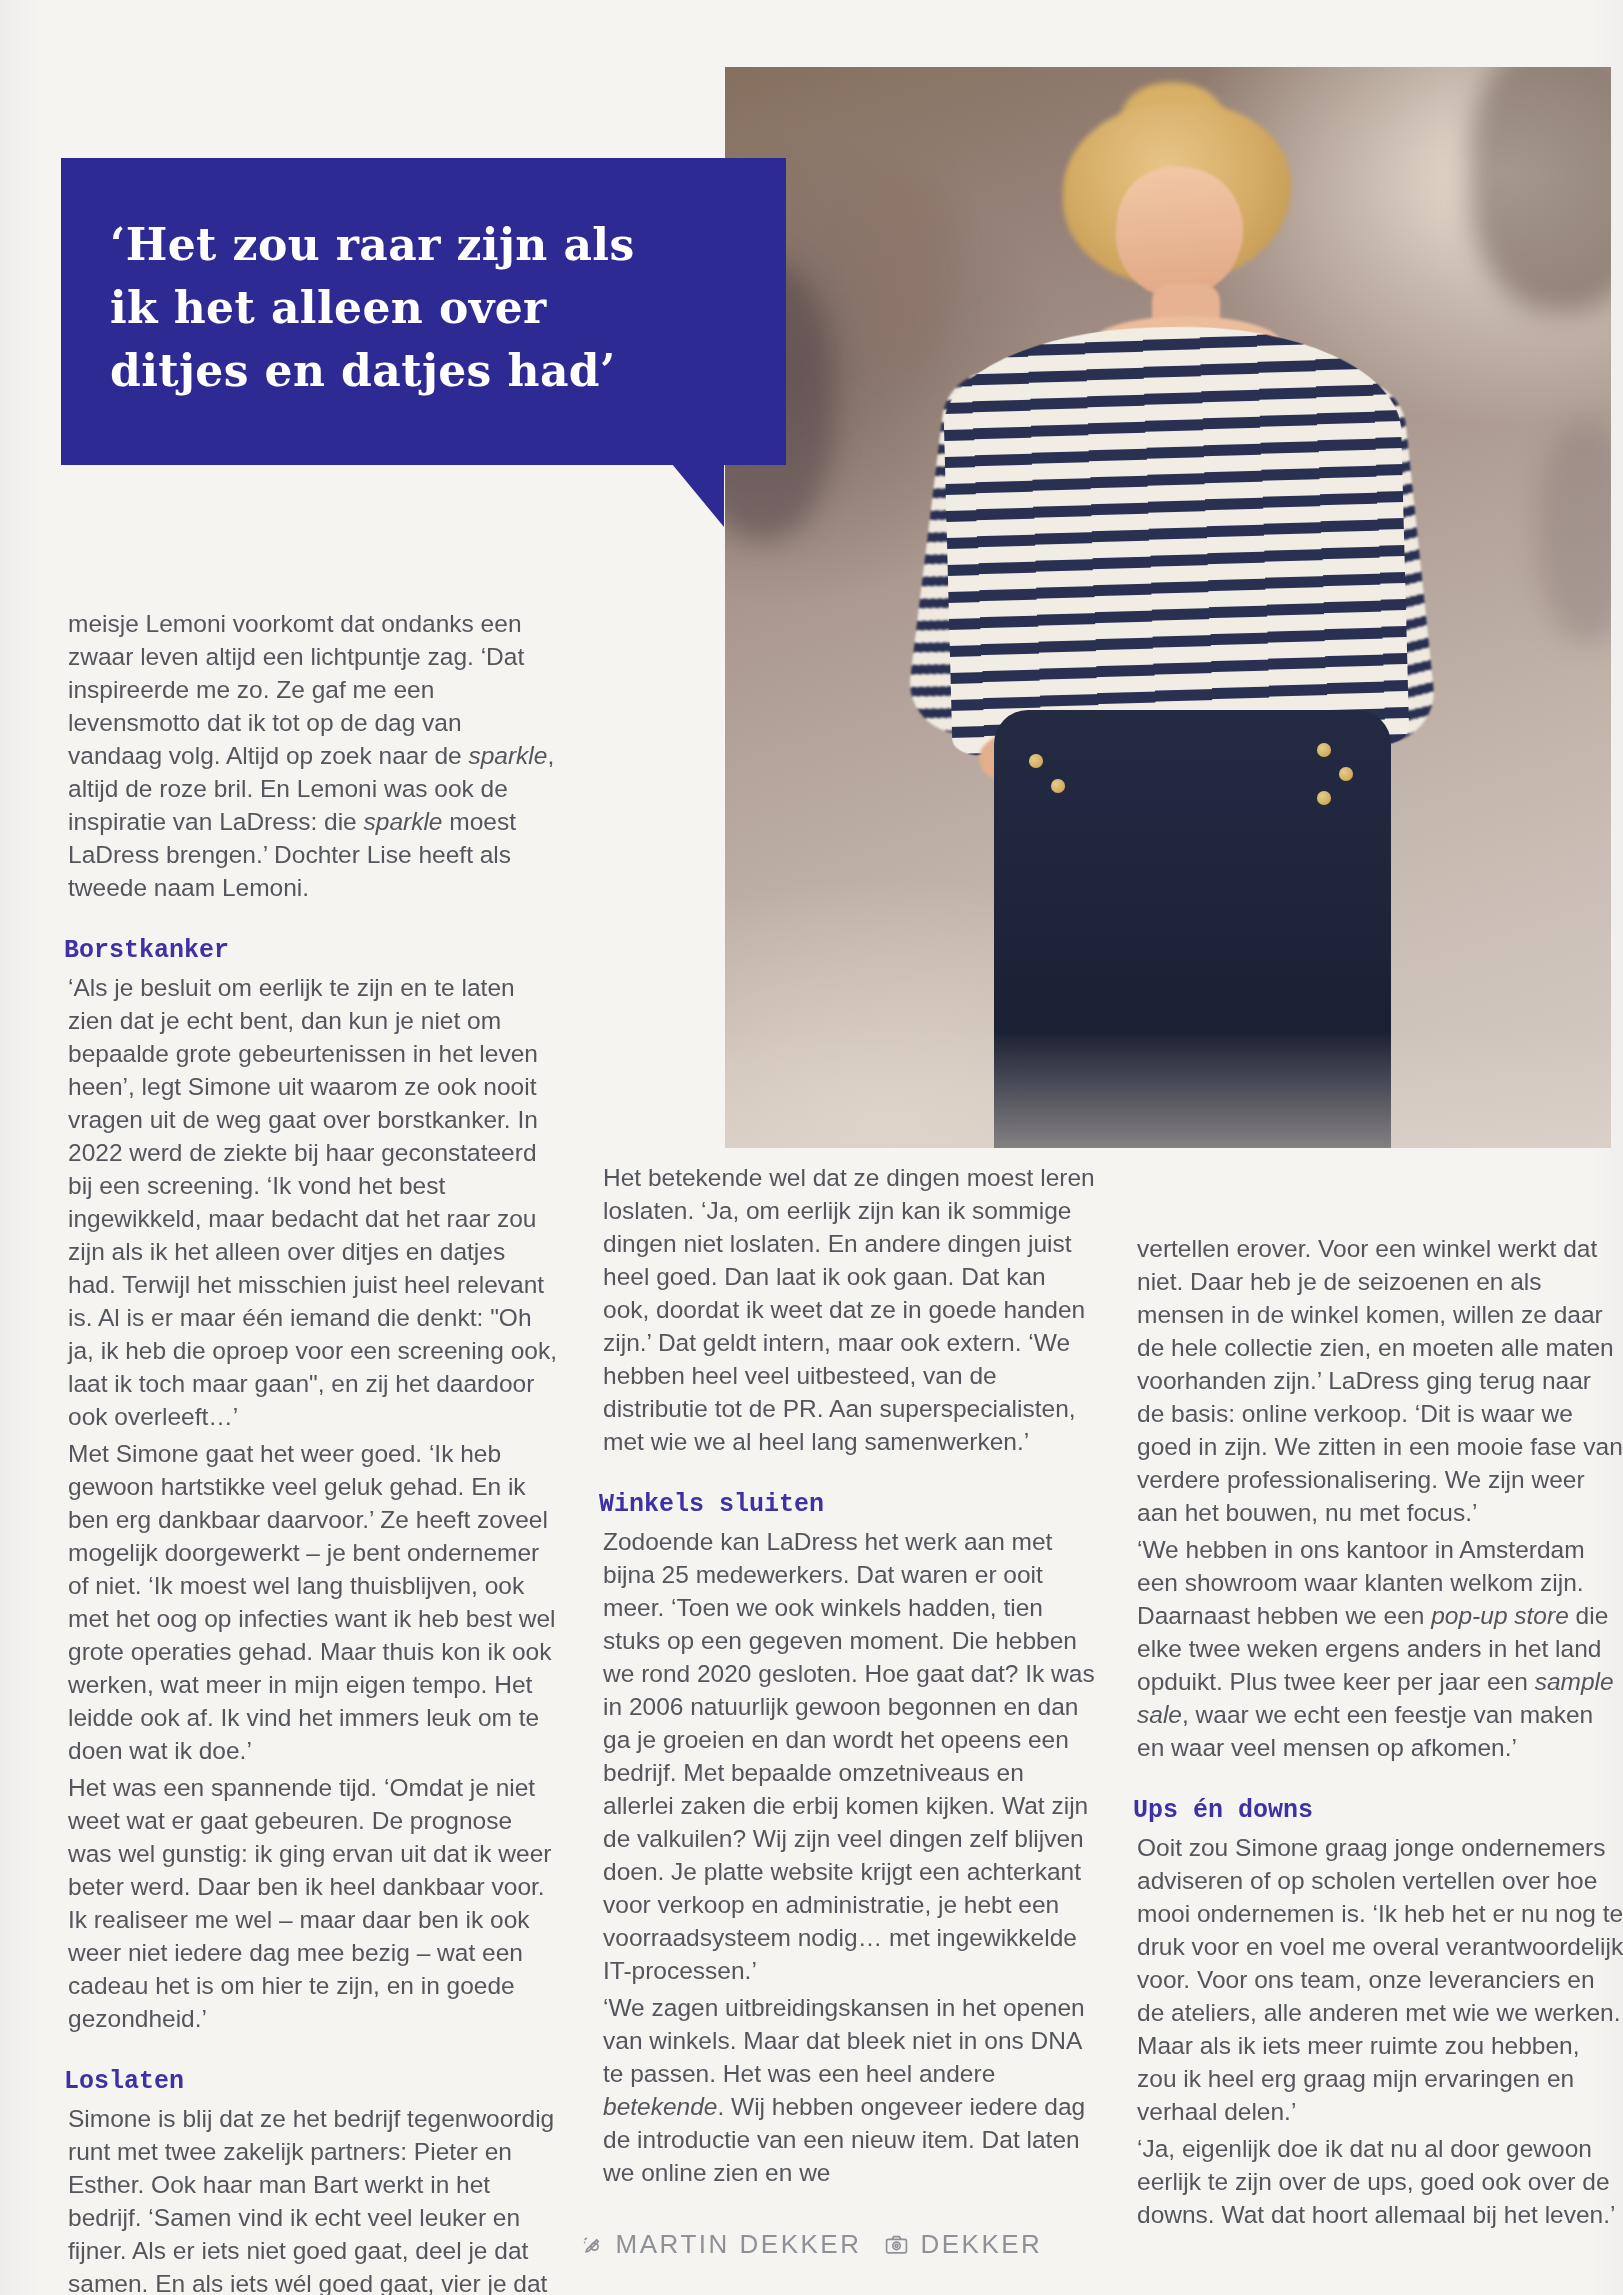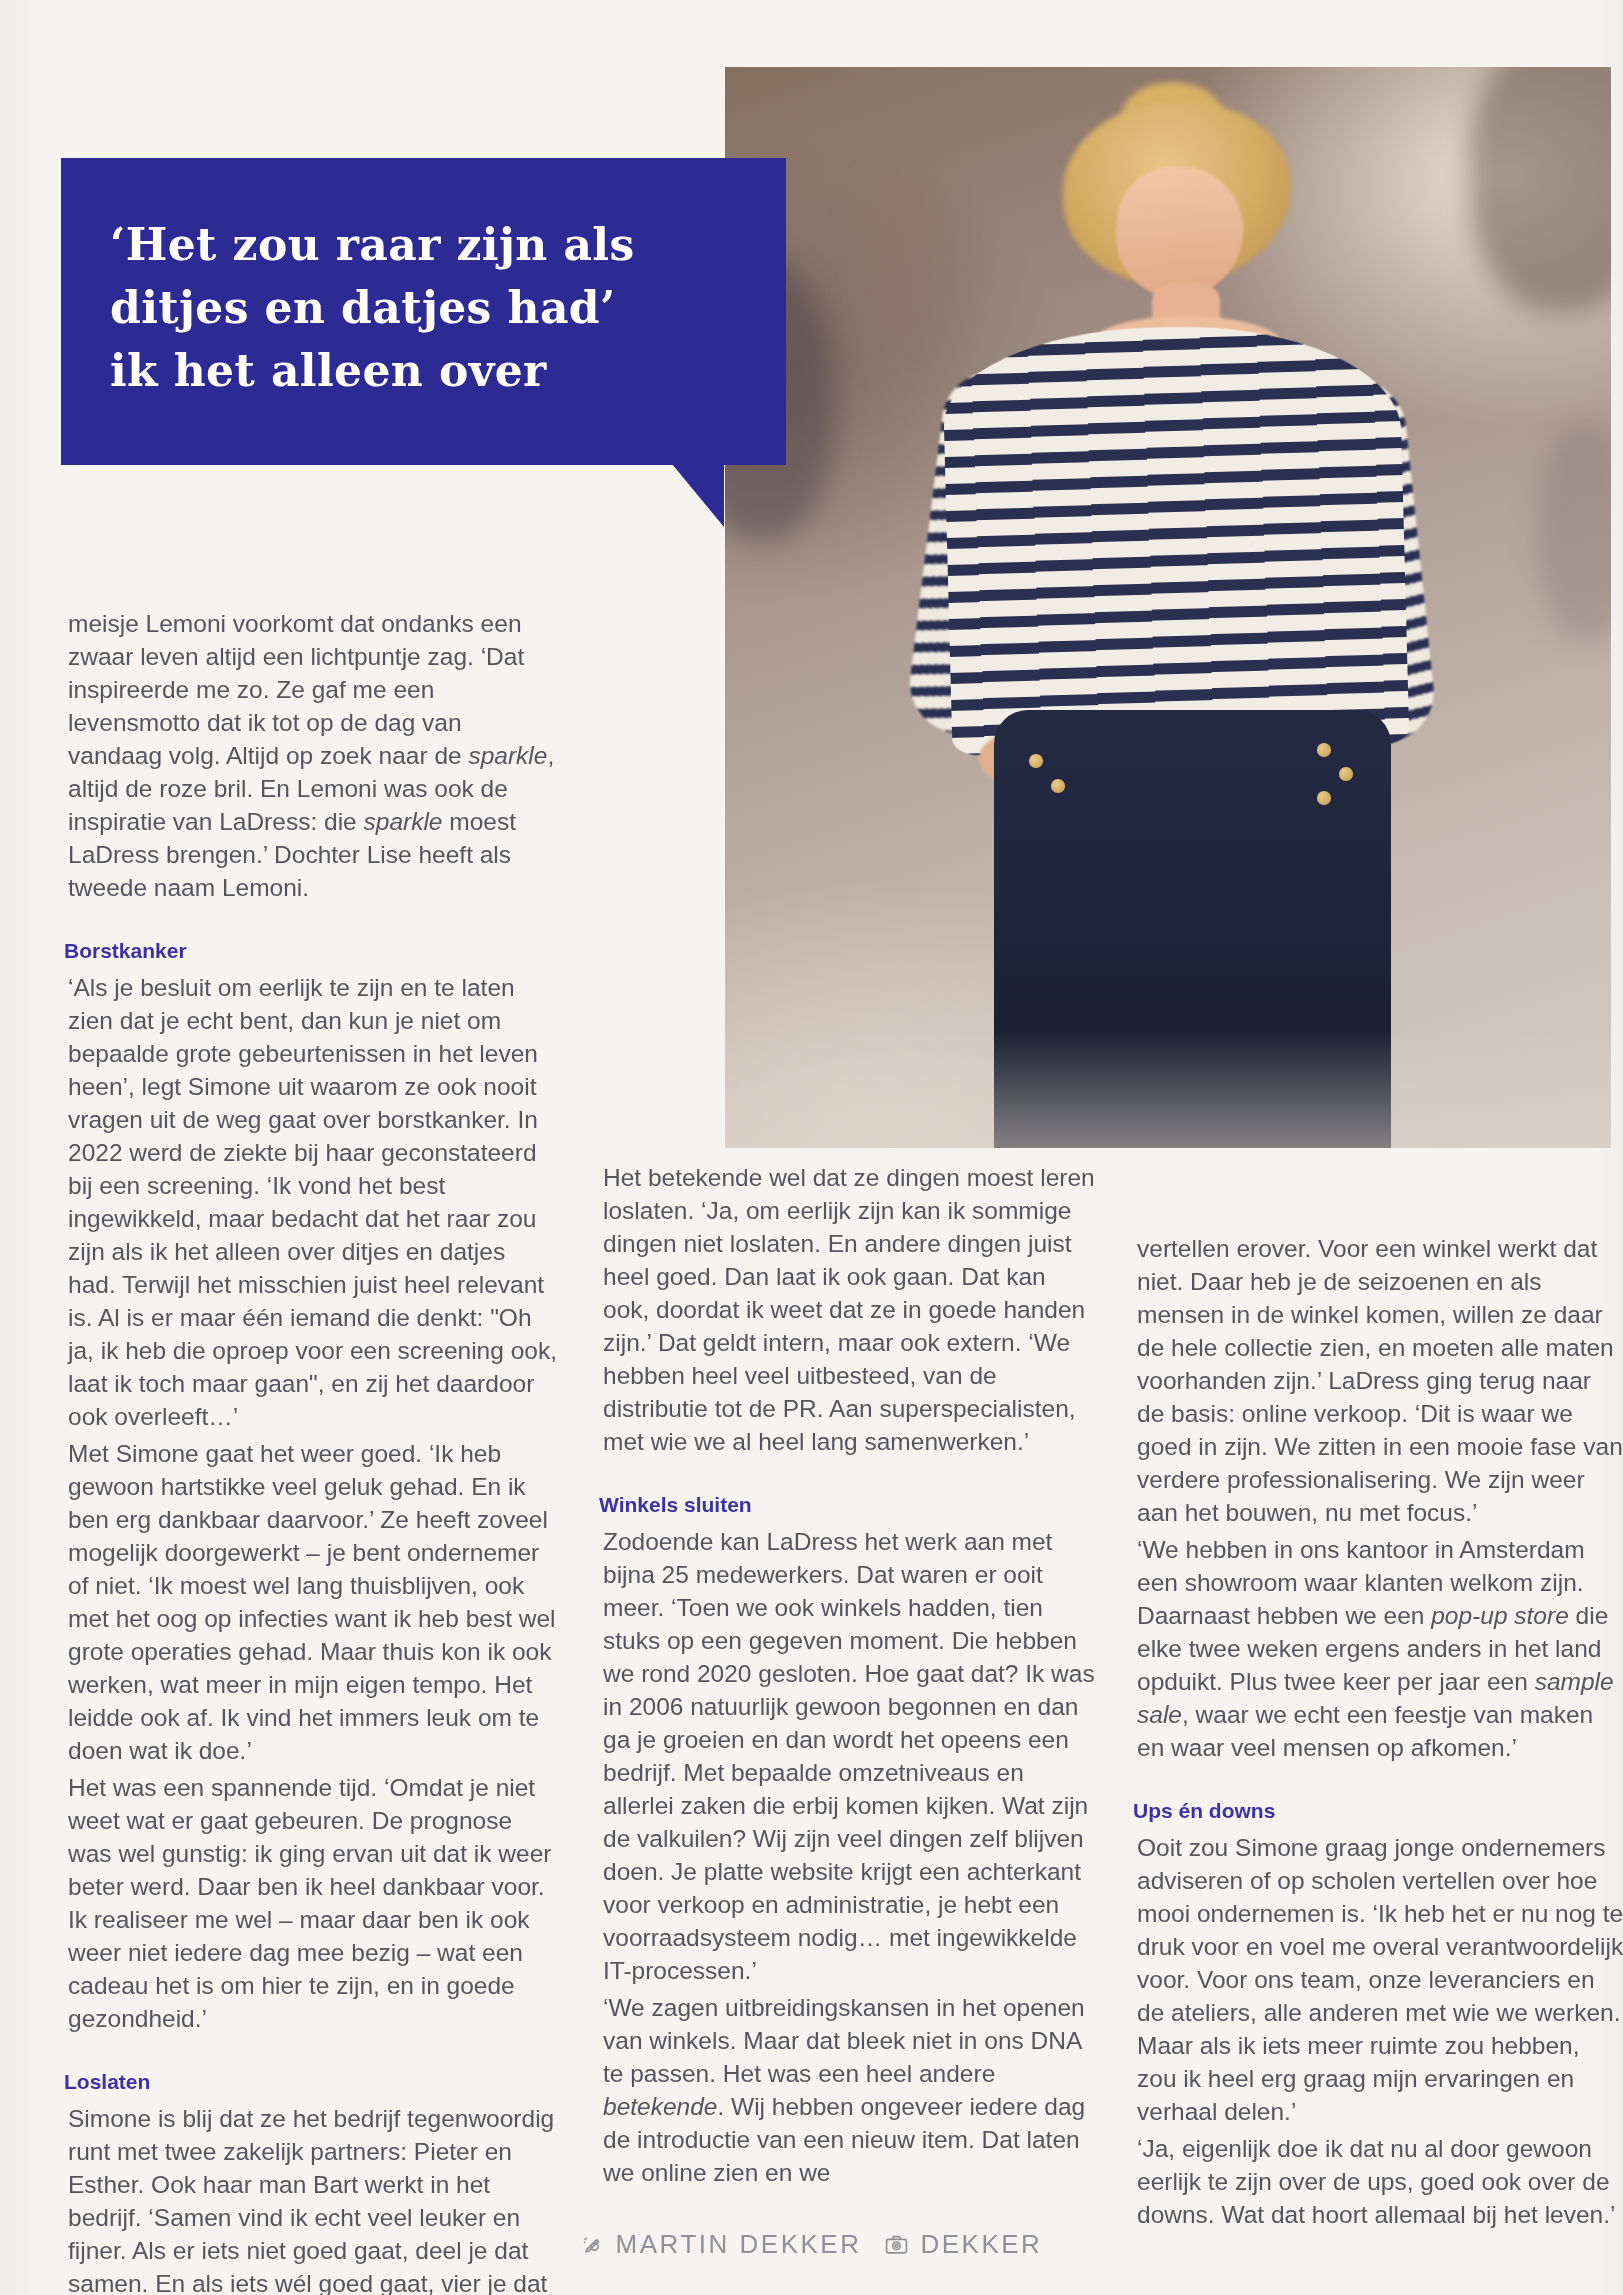--- a/index.html
+++ b/index.html
@@ -75,22 +75,23 @@
     color:var(--quote-text,#ffffff);
   }
 
   
   .col{position:absolute;font-size:24.5px;line-height:33px;color:var(--body-text,#55555d);}
   .col-left{left:64px;top:603px;width:497px;}
   .col-mid{left:599px;top:1157px;width:501px;}
   .col-right{left:1133px;top:1228px;width:495px;}
   .col p.body-para{margin:4px;}
   .col h3.section-heading{
-    margin:31px 0 4.2px 0;font-size:21px;line-height:32px;font-weight:700;
+    margin:31px 0 4.2px 0;font-size:25px;line-height:32px;font-weight:700;
     color:var(--heading,#3d31a5);
+    font-family:Liberation Mono, monospace;
   }
   .col em{font-style:italic;}
 
   
   .footer{
     position:absolute;left:0;top:2229px;width:100%;
     display:flex;justify-content:center;align-items:center;gap:22px;
     color:var(--footer-text,#8f9098);
   }
   .credit{display:flex;align-items:center;gap:10px;
@@ -123,22 +124,22 @@
     <div class="btn-gold" style="left:592px;top:724px;"></div>
     <div class="btn-gold" style="left:304px;top:687px;"></div>
     <div class="btn-gold" style="left:326px;top:712px;"></div>
     <div class="pavement"></div>
   </div>
 
   <div class="quote-box"></div>
   <div class="quote-tail"></div>
   <div class="quote-text">
     <div>‘Het zou raar zijn als</div>
+    <div>ik het alleen over</div>
     <div>ditjes en datjes had’</div>
-    <div>ik het alleen over</div>
   </div>
 
   <div class="col col-left">
       <p class="body-para"><span>meisje Lemoni voorkomt dat ondanks een zwaar leven altijd een lichtpuntje zag. ‘Dat inspireerde me zo. Ze gaf me een levensmotto dat ik tot op de dag van vandaag volg. Altijd op zoek naar de </span><em>sparkle</em><span>, altijd de roze bril. En Lemoni was ook de inspiratie van LaDress: die </span><em>sparkle</em><span> moest LaDress brengen.’ Dochter Lise heeft als tweede naam Lemoni.</span></p>
       <h3 class="section-heading"><span>Borstkanker</span></h3>
       <p class="body-para"><span>‘Als je besluit om eerlijk te zijn en te laten zien dat je echt bent, dan kun je niet om bepaalde grote gebeurtenissen in het leven heen’, legt Simone uit waarom ze ook nooit vragen uit de weg gaat over borstkanker. In 2022 werd de ziekte bij haar geconstateerd bij een screening. ‘Ik vond het best ingewikkeld, maar bedacht dat het raar zou zijn als ik het alleen over ditjes en datjes had. Terwijl het misschien juist heel relevant is. Al is er maar één iemand die denkt: "Oh ja, ik heb die oproep voor een screening ook, laat ik toch maar gaan", en zij het daardoor ook overleeft…’</span></p>
       <p class="body-para"><span>Met Simone gaat het weer goed. ‘Ik heb gewoon hartstikke veel geluk gehad. En ik ben erg dankbaar daarvoor.’ Ze heeft zoveel mogelijk doorgewerkt – je bent ondernemer of niet. ‘Ik moest wel lang thuisblijven, ook met het oog op infecties want ik heb best wel grote operaties gehad. Maar thuis kon ik ook werken, wat meer in mijn eigen tempo. Het leidde ook af. Ik vind het immers leuk om te doen wat ik doe.’</span></p>
       <p class="body-para"><span>Het was een spannende tijd. ‘Omdat je niet weet wat er gaat gebeuren. De prognose was wel gunstig: ik ging ervan uit dat ik weer beter werd. Daar ben ik heel dankbaar voor. Ik realiseer me wel – maar daar ben ik ook weer niet iedere dag mee bezig – wat een cadeau het is om hier te zijn, en in goede gezondheid.’</span></p>
       <h3 class="section-heading"><span>Loslaten</span></h3>
       <p class="body-para"><span>Simone is blij dat ze het bedrijf tegenwoordig runt met twee zakelijk partners: Pieter en Esther. Ook haar man Bart werkt in het bedrijf. ‘Samen vind ik echt veel leuker en fijner. Als er iets niet goed gaat, deel je dat samen. En als iets wél goed gaat, vier je dat samen.’</span></p>

